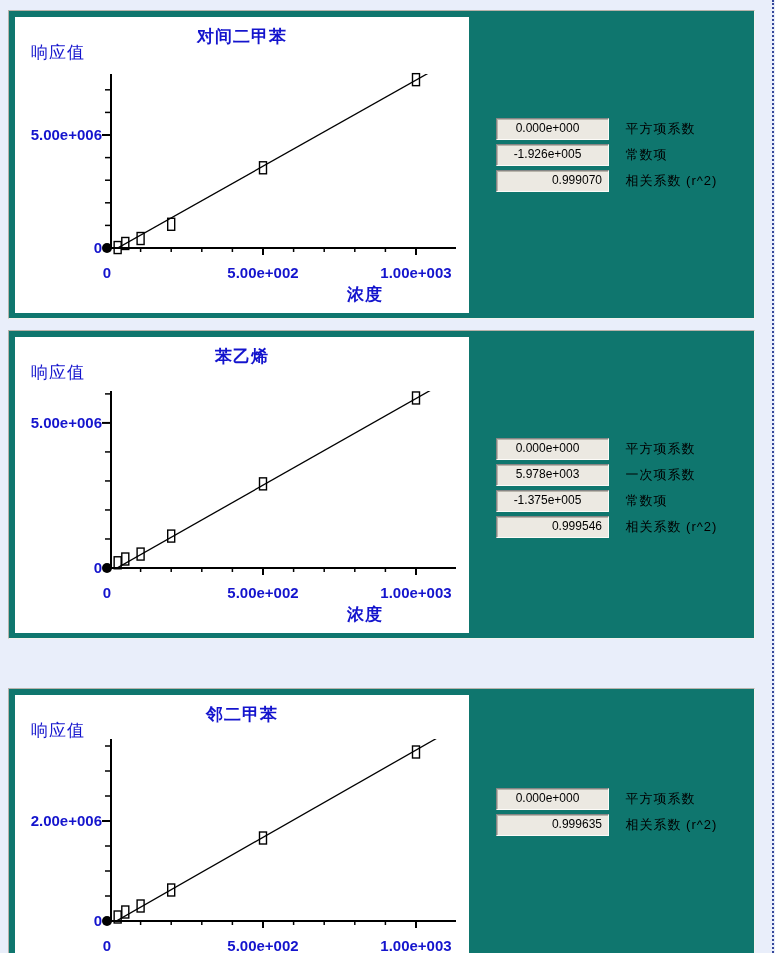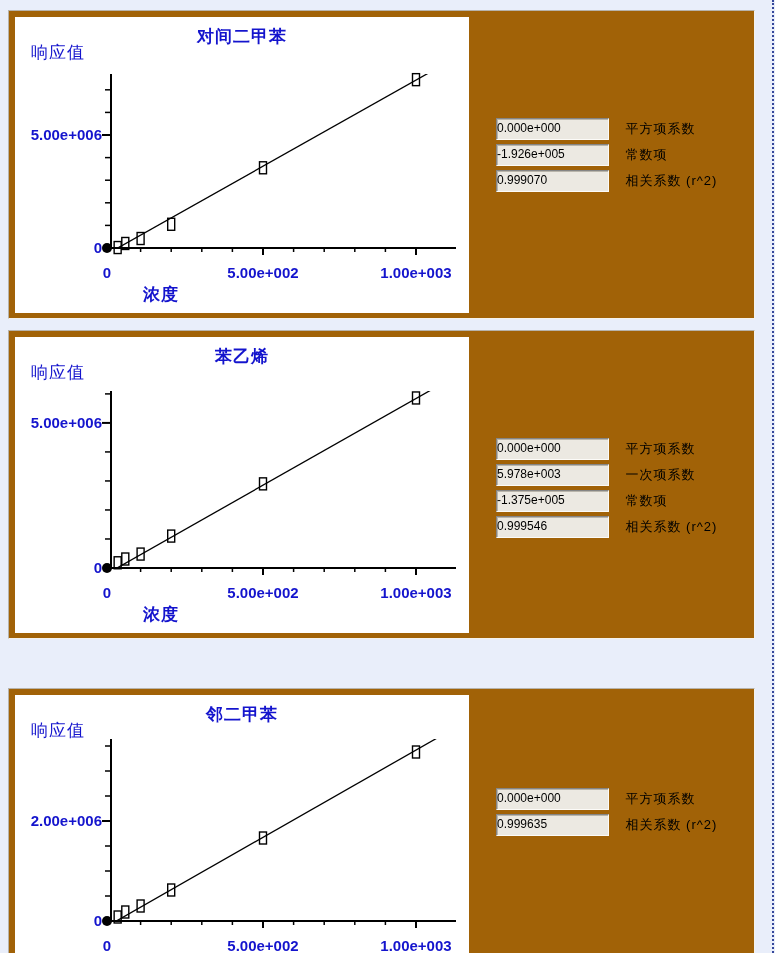--- a/index.html
+++ b/index.html
@@ -4,21 +4,21 @@
 <style>
   html,body{margin:0;padding:0;}
   body{
     width:775px;height:953px;position:relative;
     background:#e9eefa;
     font-family:"Liberation Sans","DejaVu Sans",sans-serif;
     overflow:hidden;
   }
   .panel{
     position:absolute;left:8px;width:747px;
-    background:#a16207;
+    background:#0f766e;
     border:1px solid;border-color:#b7b3ab #f4f2ec #f4f2ec #b7b3ab;
     box-sizing:border-box;
   }
   .panel.p1{top:10px;height:309px;}
   .panel.p2{top:330px;height:309px;}
   .panel.p3{top:650px;height:297px;margin-top:38px;}
   .chartbox{
     position:absolute;left:6px;top:6px;width:454px;background:#ffffff;
   }
   .p1 .chartbox,.p2 .chartbox{height:296px;}
@@ -26,40 +26,40 @@
   .chartbox svg{position:absolute;left:0;top:0;}
   .chart-title{
     position:absolute;left:0;right:0;top:8px;text-align:center;
     color:#1414cd;font-size:17px;font-weight:bold;letter-spacing:1px;
   }
   .y-axis-label{
     position:absolute;left:16px;top:24px;
     color:#1414cd;font-size:17px;font-weight:normal;letter-spacing:1px;
   }
   .x-axis-label{
-    position:absolute;left:128px;width:240px;text-align:left;
+    position:absolute;left:128px;width:240px;text-align:right;
     color:#1414cd;font-size:17px;font-weight:bold;letter-spacing:1px;
   }
   .p1 .x-axis-label,.p2 .x-axis-label{top:266px;}
   .p3 .x-axis-label{top:261px;}
   .coeffs{position:absolute;left:487px;}
   .p1 .coeffs,.p2 .coeffs{top:107px;}
   .p3 .coeffs{top:99px;}
   .coeff-row{height:22px;margin-bottom:4px;white-space:nowrap;}
   .vbox{
     display:inline-block;box-sizing:border-box;
     width:113px;height:22px;line-height:19px;
     background:#ece9e2;
     border:1px solid;border-color:#858585 #fcfbf8 #fcfbf8 #858585;
     box-shadow:inset 1px 1px 0 #b9b5ab;
     font-size:12px;color:#000;
-    text-align:left;padding-right:10px;
+    text-align:center;padding-right:10px;
     vertical-align:top;
   }
-  .vbox.center{text-align:left;padding-right:6px;}
+  .vbox.center{text-align:right;padding-right:6px;}
   .clabel{
     display:inline-block;margin-left:12px;line-height:22px;
     font-size:13px;color:#000;vertical-align:top;letter-spacing:1px;
   }
   .page-break-line{
     position:absolute;top:0;left:772px;height:953px;width:0;
     border-left:2px dotted #35479b;
   }
 </style>
 </head>

